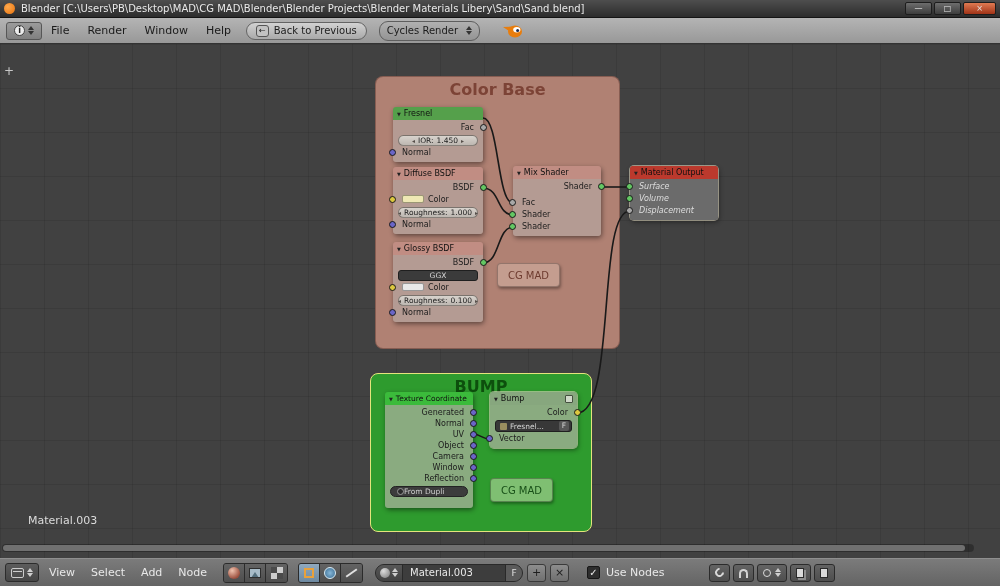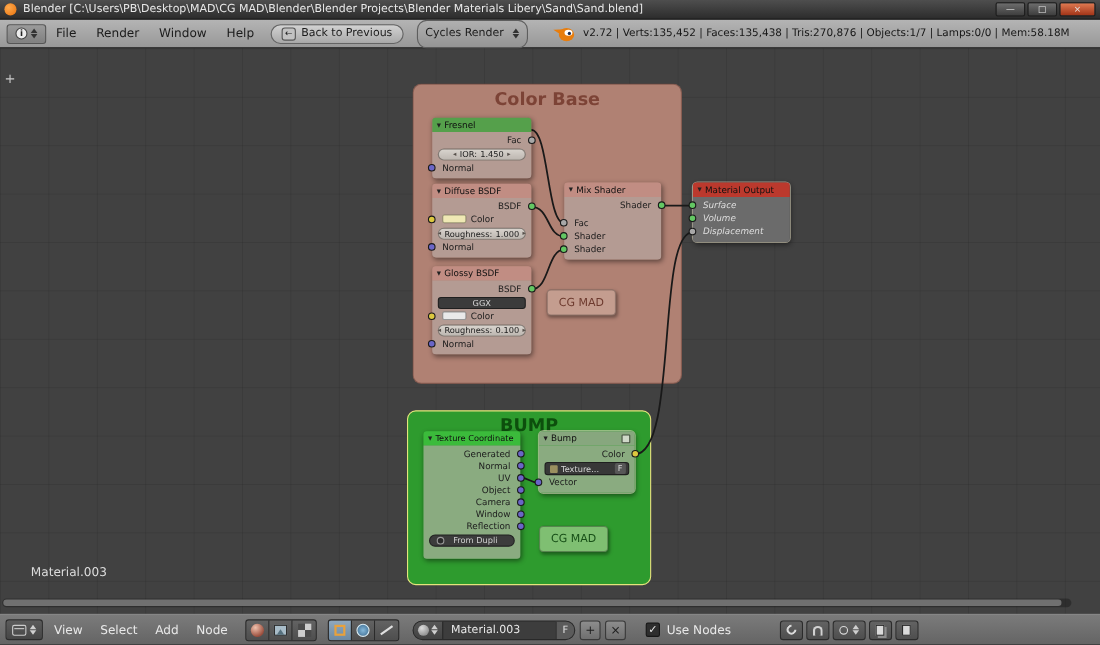--- a/index.html
+++ b/index.html
@@ -30,21 +30,21 @@
     color:#222; font-size:8px; line-height:10px; text-align:center; font-weight:bold; }
   .arrcol { display:flex; flex-direction:column; gap:1px; }
   .tri-up { width:0; height:0; border-left:3px solid transparent; border-right:3px solid transparent; border-bottom:4px solid #333; }
   .tri-down { width:0; height:0; border-left:3px solid transparent; border-right:3px solid transparent; border-top:4px solid #333; }
   .lt .tri-up { border-bottom-color:#cfcfcf; } .lt .tri-down { border-top-color:#cfcfcf; }
   .menu-item { padding:0 9px; }
   .hdr-btn { background:linear-gradient(#d2d2d2,#a9a9a9); border:1px solid #646464; border-radius:9px;
     height:18px; display:flex; align-items:center; padding:0 9px; gap:5px; font-size:10px; margin-left:6px; }
   .back-key { border:1px solid #555; border-radius:3px; font-size:8px; line-height:10px; padding:0 2px; background:#c2c2c2; }
   .engine-dd { background:linear-gradient(#b0b0b0,#949494); border:1px solid #5e5e5e; border-radius:9px;
-    height:26px; display:flex; align-items:center; gap:8px; padding:0 7px; font-size:10px; margin-left:12px; }
+    height:20px; display:flex; align-items:center; gap:8px; padding:0 7px; font-size:10px; margin-left:12px; }
   .blender-logo { margin-left:22px; flex:none; }
   .stats { margin-left:6px; font-size:9.5px; white-space:nowrap; color:#161616; }
 
   
   .editor { position:absolute; top:44px; left:0; width:1000px; height:514px; background:#414141;
     background-image:
       linear-gradient(rgba(0,0,0,0.09) 1px, transparent 1px),
       linear-gradient(90deg, rgba(0,0,0,0.09) 1px, transparent 1px);
     background-size:44px 44px; overflow:hidden; }
   .region-plus { position:absolute; left:4px; top:20px; color:#c8c8c8; font-size:12px; z-index:6; }
@@ -87,21 +87,21 @@
   .slider { margin:1px 5px; height:11px; background:linear-gradient(#d8d3cd,#bdb7b1);
     border:1px solid rgba(40,30,25,.45); border-radius:6px; display:flex; align-items:center;
     justify-content:center; gap:3px; font-size:7.5px; color:#1c1c1c; }
   .sl-arrow { font-size:6px; color:#564f4a; }
   .dd-dark { margin:1px 5px; height:11px; background:#3b3b3b; border:1px solid #1f1f1f; border-radius:3px;
     color:#d8d8d8; display:flex; align-items:center; justify-content:center; font-size:7.5px; position:relative; }
   .swatch { display:inline-block; width:22px; height:8px; border-radius:2px; border:1px solid rgba(0,0,0,.35);
     vertical-align:-1px; margin-right:4px; }
   .sw-yellow { background:#efe8b4; } .sw-white { background:#e9e9e9; }
   .pill-toggle { margin:2px 5px 8px; height:11px; background:#3c3c3c; border:1px solid #232323; border-radius:6px;
-    display:flex; align-items:center; gap:8px; padding:0 6px; color:#cfcfcf; font-size:7.5px; }
+    display:flex; align-items:center; gap:0; padding:0 6px; color:#cfcfcf; font-size:7.5px; }
   .radio { width:7px; height:7px; border-radius:50%; border:1px solid #9a9a9a; background:#2b2b2b; flex:none; }
   .group-field { margin:1px 5px; height:12px; background:#383838; border:1px solid #1f1f1f; border-radius:3px;
     display:flex; align-items:center; gap:3px; padding:0 2px 0 4px; color:#d5d5d5; font-size:7.5px; }
   .ng-icon { width:7px; height:7px; background:#9a8f5f; border-radius:1px; flex:none; }
   .ng-name { flex:1; overflow:hidden; white-space:nowrap; }
   .ng-f { background:#575757; border-radius:2px; padding:0 3px; height:10px; line-height:10px; flex:none; }
   .grp-icon { margin-left:auto; width:8px; height:8px; background:#cfd8c8; border:1px solid #44503f; border-radius:1px; flex:none; }
 
   .watermark { position:absolute; z-index:3; border-radius:4px; display:flex; align-items:center; justify-content:center;
     font-size:10px; font-weight:normal; box-shadow:1px 2px 3px rgba(0,0,0,.35); }
@@ -194,21 +194,20 @@
           <i class="tri-up"></i>
           <i class="tri-down"></i>
         </span>
     </div>
     <svg class="blender-logo" width="22" height="17" viewBox="0 0 22 17">
       <path d="M1,5 L11,4.5 L7,9 Z" fill="#e87d0d"></path>
       <ellipse cx="13" cy="9.5" rx="7" ry="6" fill="#e87d0d"></ellipse>
       <ellipse cx="14.8" cy="7.8" rx="3.6" ry="2.7" fill="#ffffff"></ellipse>
       <circle cx="15.6" cy="8.4" r="1.5" fill="#1a2b50"></circle>
     </svg>
-    <span class="stats">v2.72 | Verts:135,452 | Faces:135,438 | Tris:270,876 | Objects:1/7 | Lamps:0/0 | Mem:58.18M</span>
   </div>
 
   <div class="editor">
     <div class="region-plus">+</div>
 
     <div class="frame frame-colorbase">
       <div class="frame-label cb">Color Base</div>
     </div>
     <div class="frame frame-bump">
       <div class="frame-label bp">BUMP</div>
@@ -397,21 +396,21 @@
         <span>Bump</span>
         <i class="grp-icon"></i>
       </div>
       <div class="nb nb-bp">
         <div class="row out">
           <span>Color</span>
           <i class="socket s-col right"></i>
         </div>
         <div class="group-field">
           <i class="ng-icon"></i>
-          <span class="ng-name">Texture...</span>
+          <span class="ng-name">Fresnel...</span>
           <span class="ng-f">F</span>
         </div>
         <div class="row">
           <i class="socket s-vec left"></i>
           <span>Vector</span>
         </div>
       </div>
     </div>
 
     <div class="watermark wm-cb">

